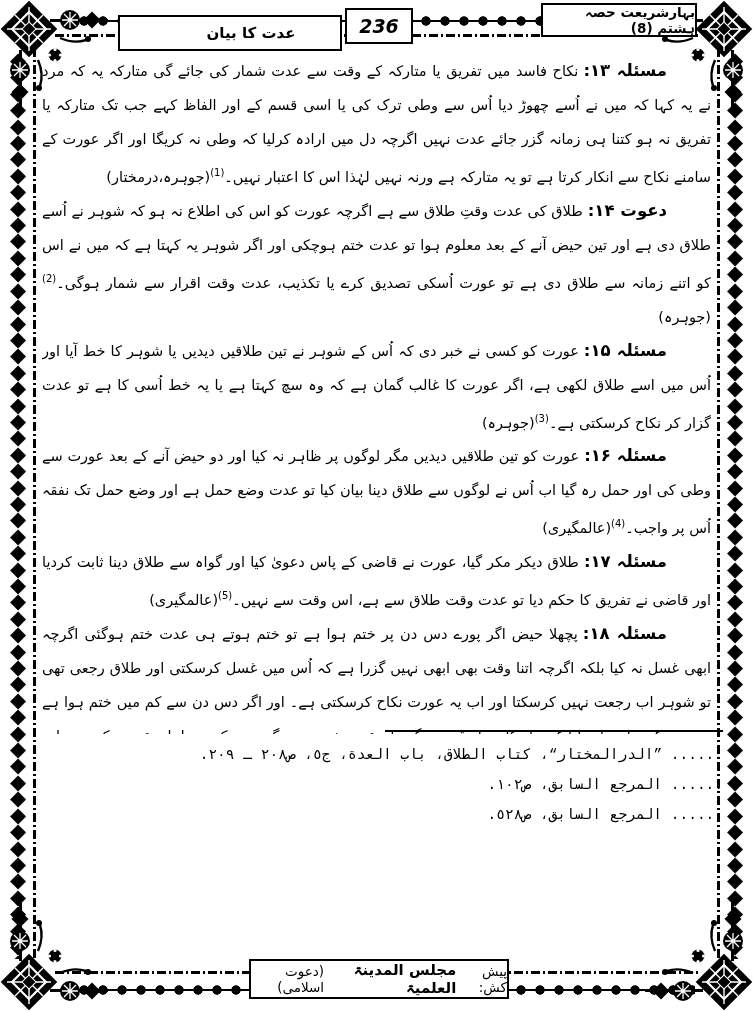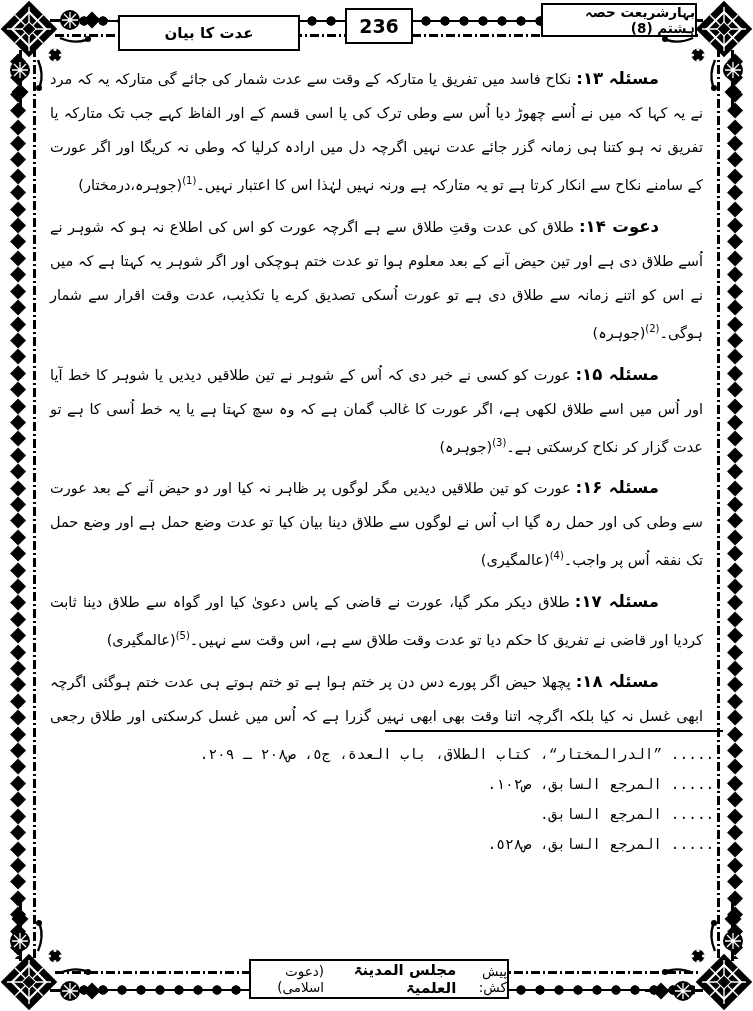--- a/index.html
+++ b/index.html
@@ -39,30 +39,30 @@
   }
   .dashline-h.top{top:34px;}
   .dashline-h.bottom{top:971px;}
   .corner-svg{position:absolute;left:0;top:0;pointer-events:none;z-index:3;}
   
   .hbox{
     position:absolute;background:#fff;border:2.5px solid #000;
     display:flex;align-items:center;justify-content:center;
     z-index:4;font-weight:bold;
   }
-  .hbox.left-title{left:118px;top:15px;width:178px;height:32px;font-size:15px;}
-  .hbox.page-num{left:345px;top:8px;width:64px;height:32px;font-size:19px;font-family:"DejaVu Sans",sans-serif;}
+  .hbox.left-title{left:118px;top:15px;width:178px;height:32px;font-size:15px;padding-left:42px;}
+  .hbox.page-num{left:345px;top:8px;width:64px;height:32px;font-size:19px;font-family:"DejaVu Sans",sans-serif;font-style:italic;}
   .hbox.right-title{right:56px;top:3px;width:152px;height:30px;font-size:13.5px;}
   
   .content{
     position:absolute;top:54px;left:42px;right:42px;height:680px;
     direction:rtl;text-align:justify;overflow:hidden;z-index:2;
     font-size:14.5px;line-height:34px;
   }
-  .para{margin:8px;text-indent:44px;}
+  .para{margin:0;text-indent:44px;}
   .para .lead{font-size:16.5px;margin-left:5px;}
   .para .refnum{font-size:10px;}
   
   .footnotes{
     position:absolute;top:730px;left:40px;right:30px;height:228px;
     direction:rtl;overflow:hidden;z-index:2;font-family:Liberation Mono, monospace;
   }
   .fn-rule{height:2px;background:#000;width:338px;margin:0 0 8px auto;}
   .fnote{
     font-size:14.5px;line-height:30px;text-align:right;direction:rtl;
@@ -150,21 +150,20 @@
   <p class="para"><b class="lead">مسئلہ ۱۷:</b><span>طلاق دیکر مکر گیا، عورت نے قاضی کے پاس دعویٰ کیا اور گواہ سے طلاق دینا ثابت کردیا اور قاضی نے تفریق کا حکم دیا تو عدت وقت طلاق سے ہے، اس وقت سے نہیں۔</span><sup class="refnum" dir="ltr">(5)</sup><span>(عالمگیری)</span></p>
 
   <p class="para"><b class="lead">مسئلہ ۱۸:</b><span>پچھلا حیض اگر پورے دس دن پر ختم ہوا ہے تو ختم ہوتے ہی عدت ختم ہوگئی اگرچہ ابھی غسل نہ کیا بلکہ اگرچہ اتنا وقت بھی ابھی نہیں گزرا ہے کہ اُس میں غسل کرسکتی اور طلاق رجعی تھی تو شوہر اب رجعت نہیں کرسکتا اور اب یہ عورت نکاح کرسکتی ہے۔ اور اگر دس دن سے کم میں ختم ہوا ہے تو جب تک نہا نہ لے یا ایک نماز کا پورا وقت نہ گزر لے عدت ختم نہ ہوگی یہ حکم مسلمان عورت کے ہیں اور کتابیہ ہو تو بہرحال حیض ختم ہوتے ہی عدت پوری ہوجائیگی۔</span></p>
 
 </div>
 
 <div class="footnotes">
   <div class="fn-rule"></div>
   <div class="fnote">...... ”الدرالمختار“، كتاب الطلاق، باب العدة، ج٥، ص٢٠٨ ـ ٢٠٩.</div>
   <div class="fnote">...... المرجع السابق، ص١٠٢.</div>
-  <div class="fnote">...... المرجع السابق.</div>
   <div class="fnote">...... المرجع السابق، ص٥٢٨.</div>
 </div>
 
 <div class="footer-box">
   <span>پیش کش:</span>
   <b>مجلس المدینۃ العلمیۃ</b>
   <span>(دعوت اسلامی)</span>
 </div>
 
 </body></html>

